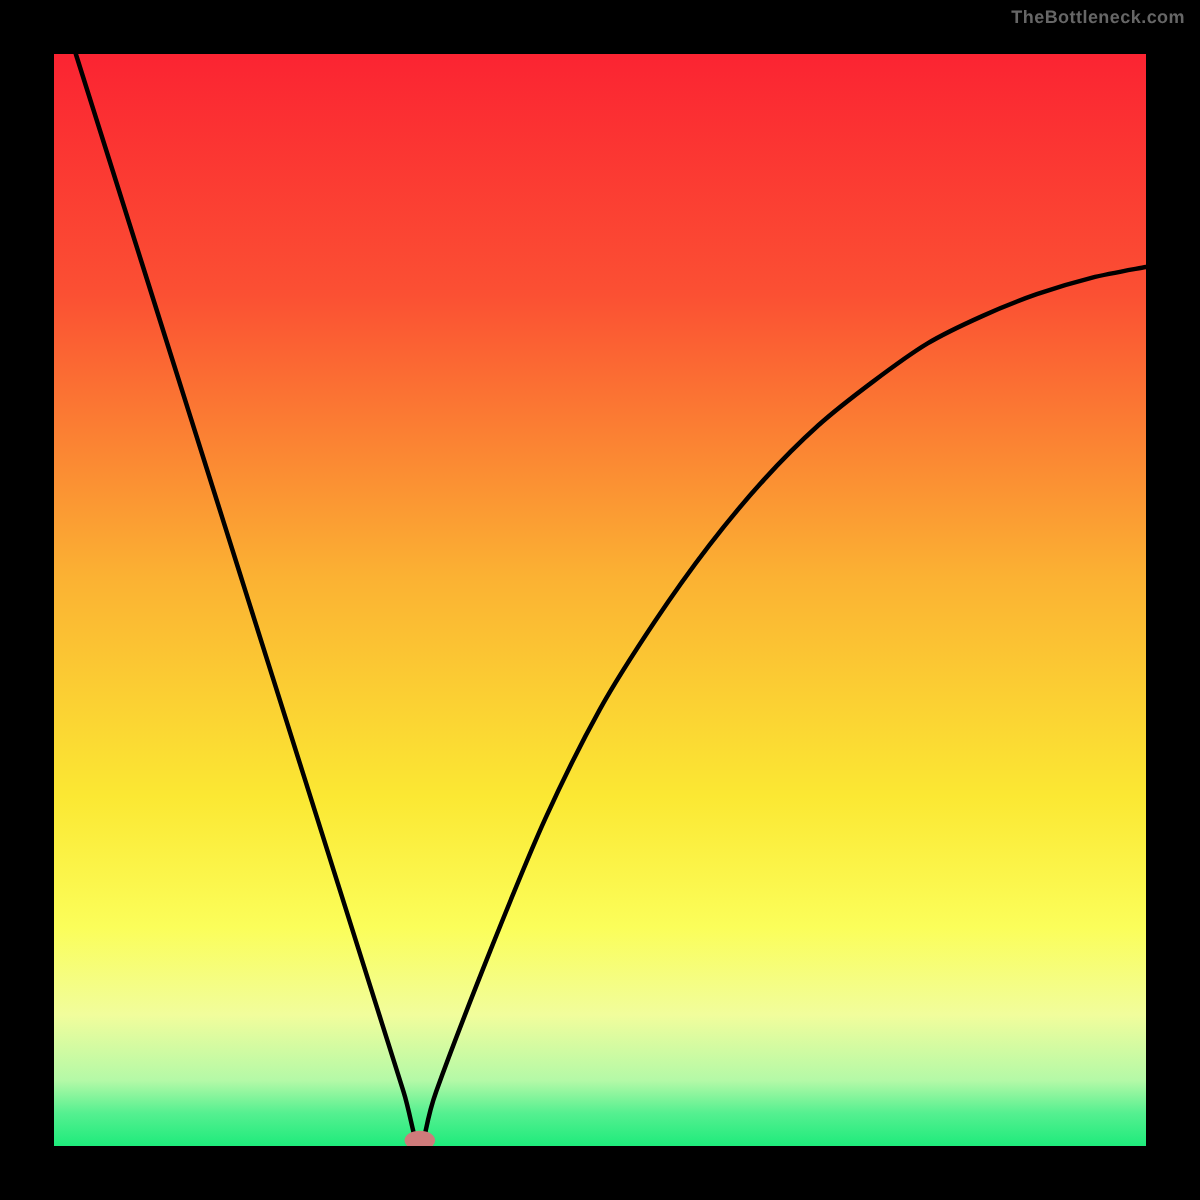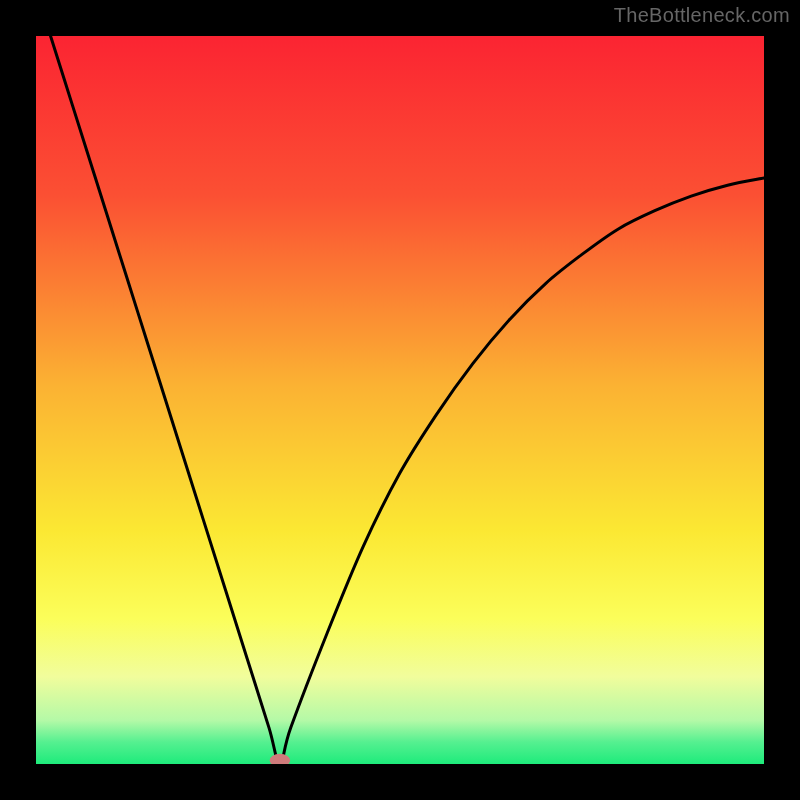--- a/index.html
+++ b/index.html
@@ -9,22 +9,22 @@
     height: 800px;
     background: #000000;
     font-family: Arial, Helvetica, sans-serif;
     overflow: hidden;
   }
   .watermark {
     position: absolute;
     top: 4px;
     right: 10px;
     color: #666666;
-    font-size: 20px;
-    font-weight: 400;
+    font-size: 12px;
+    font-weight: 700;
     letter-spacing: 0.3px;
     z-index: 10;
   }
   .plot-area {
     position: absolute;
     left: 36px;
     top: 36px;
     width: 728px;
     height: 728px;
   }

